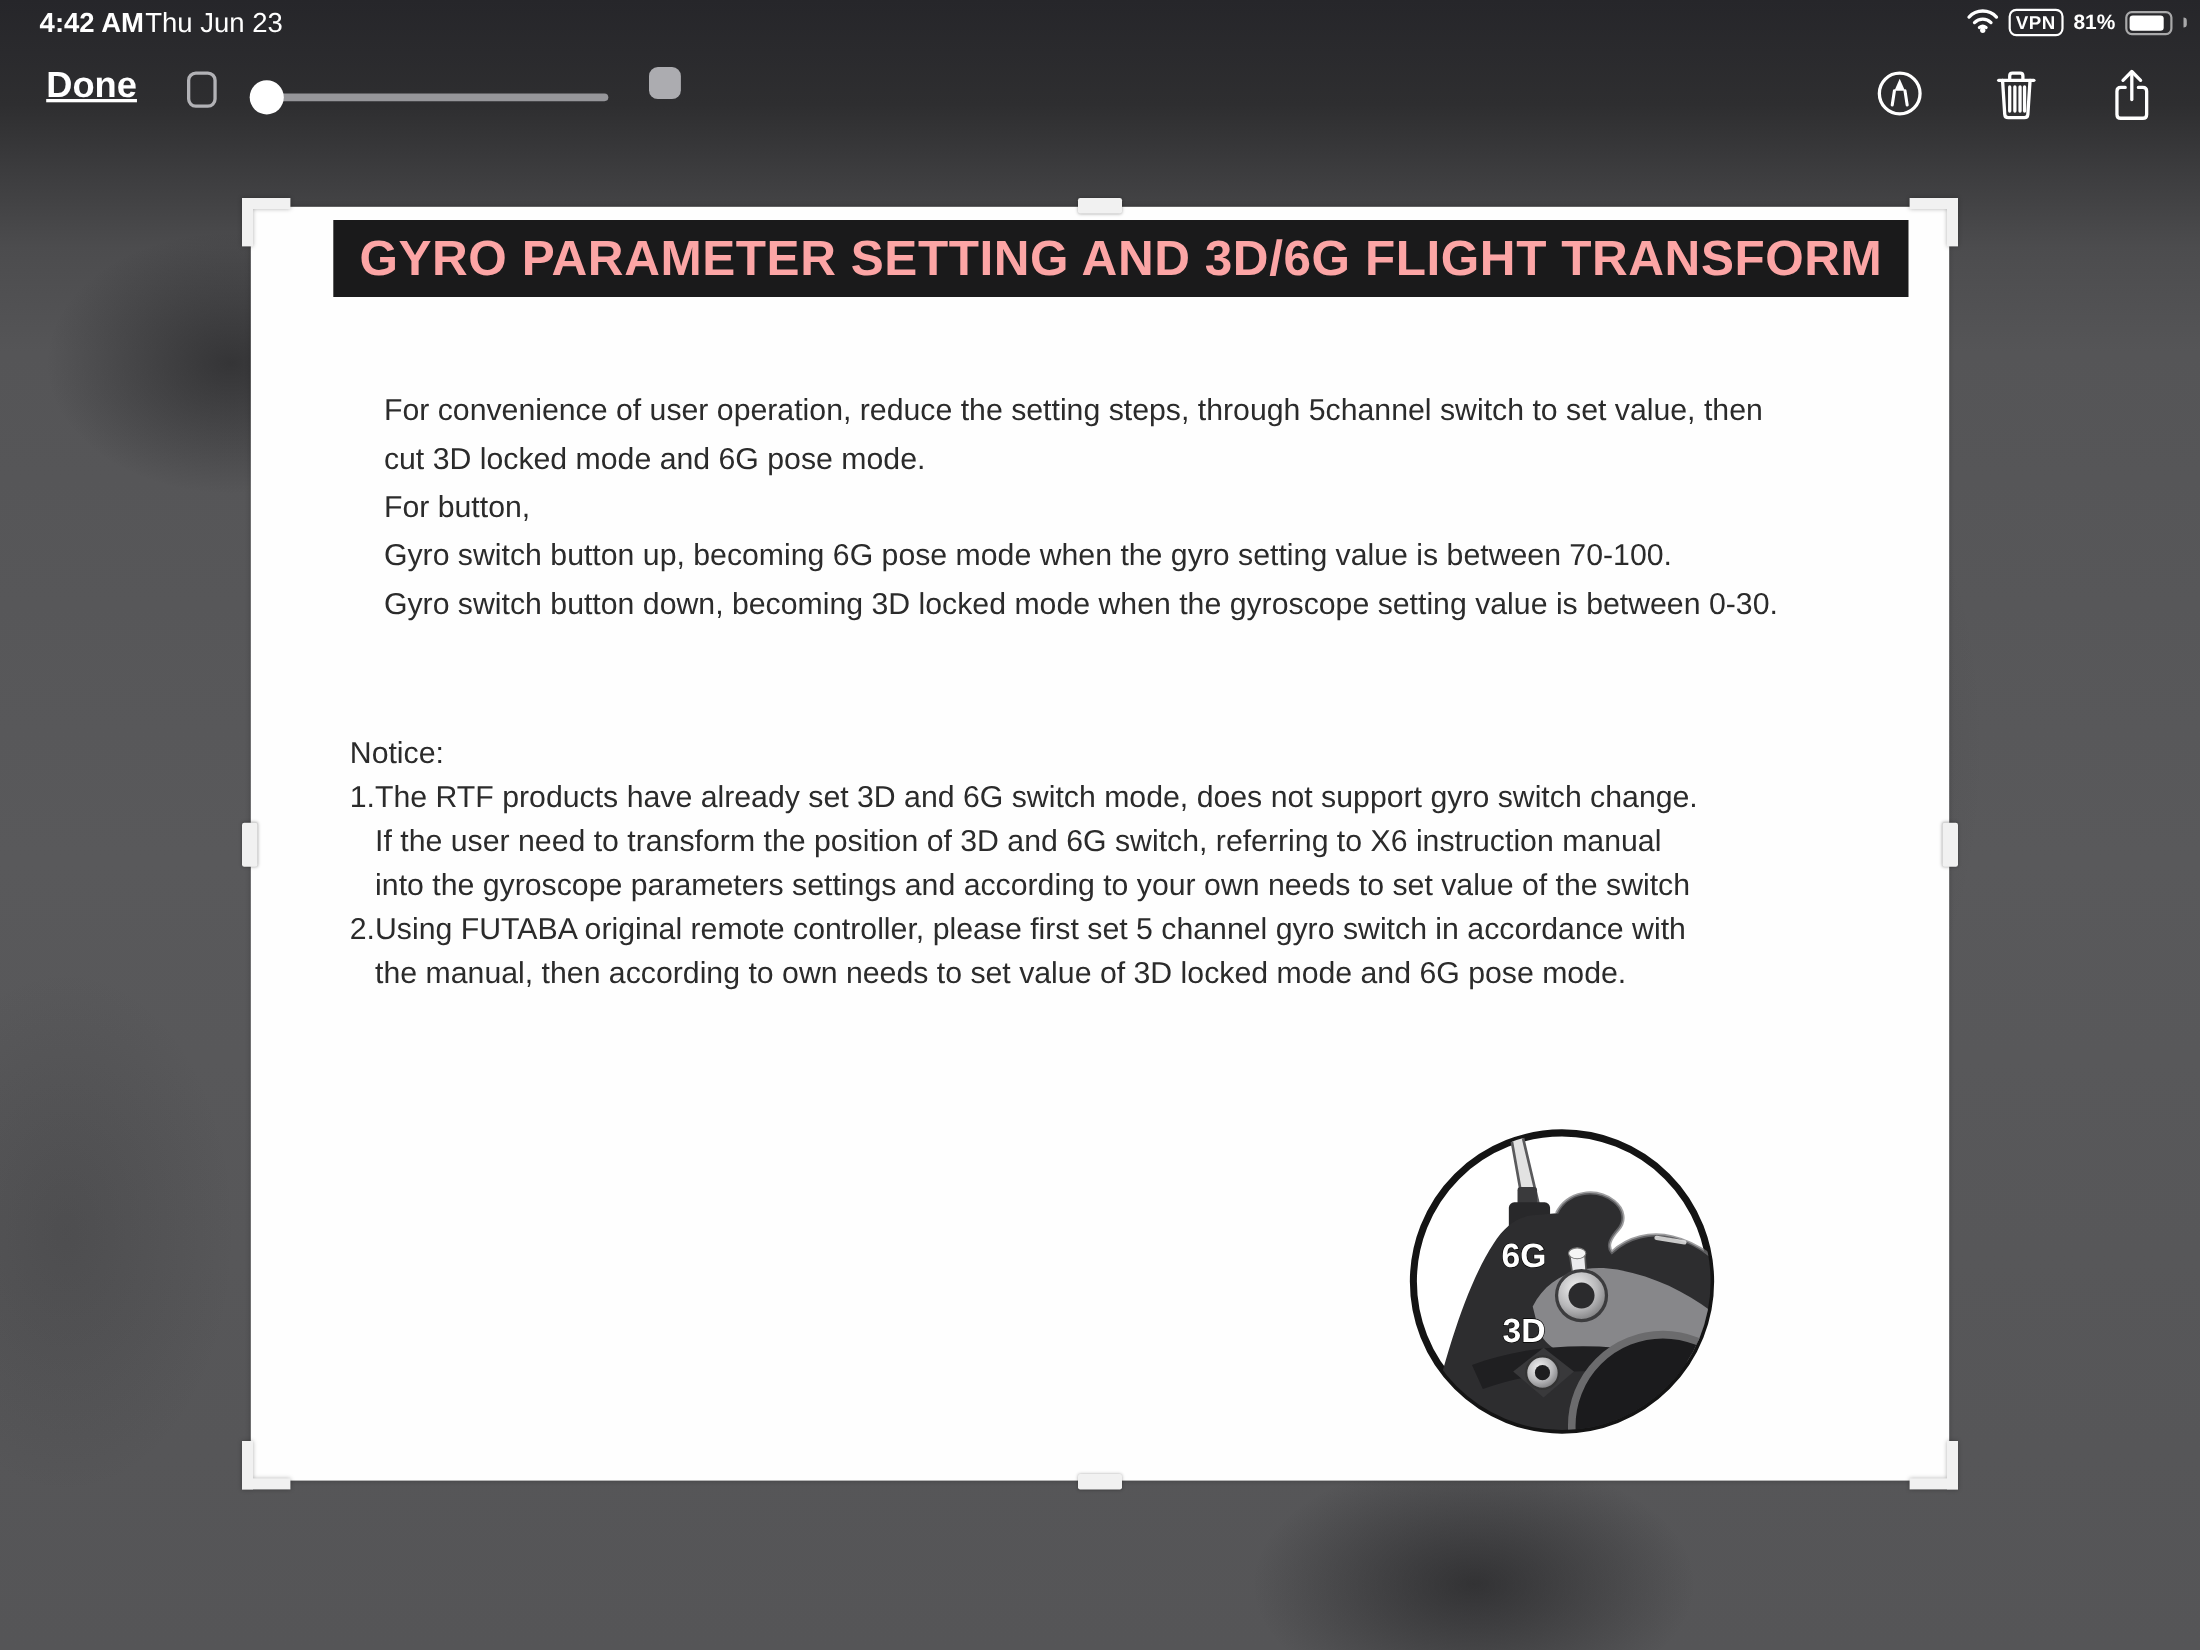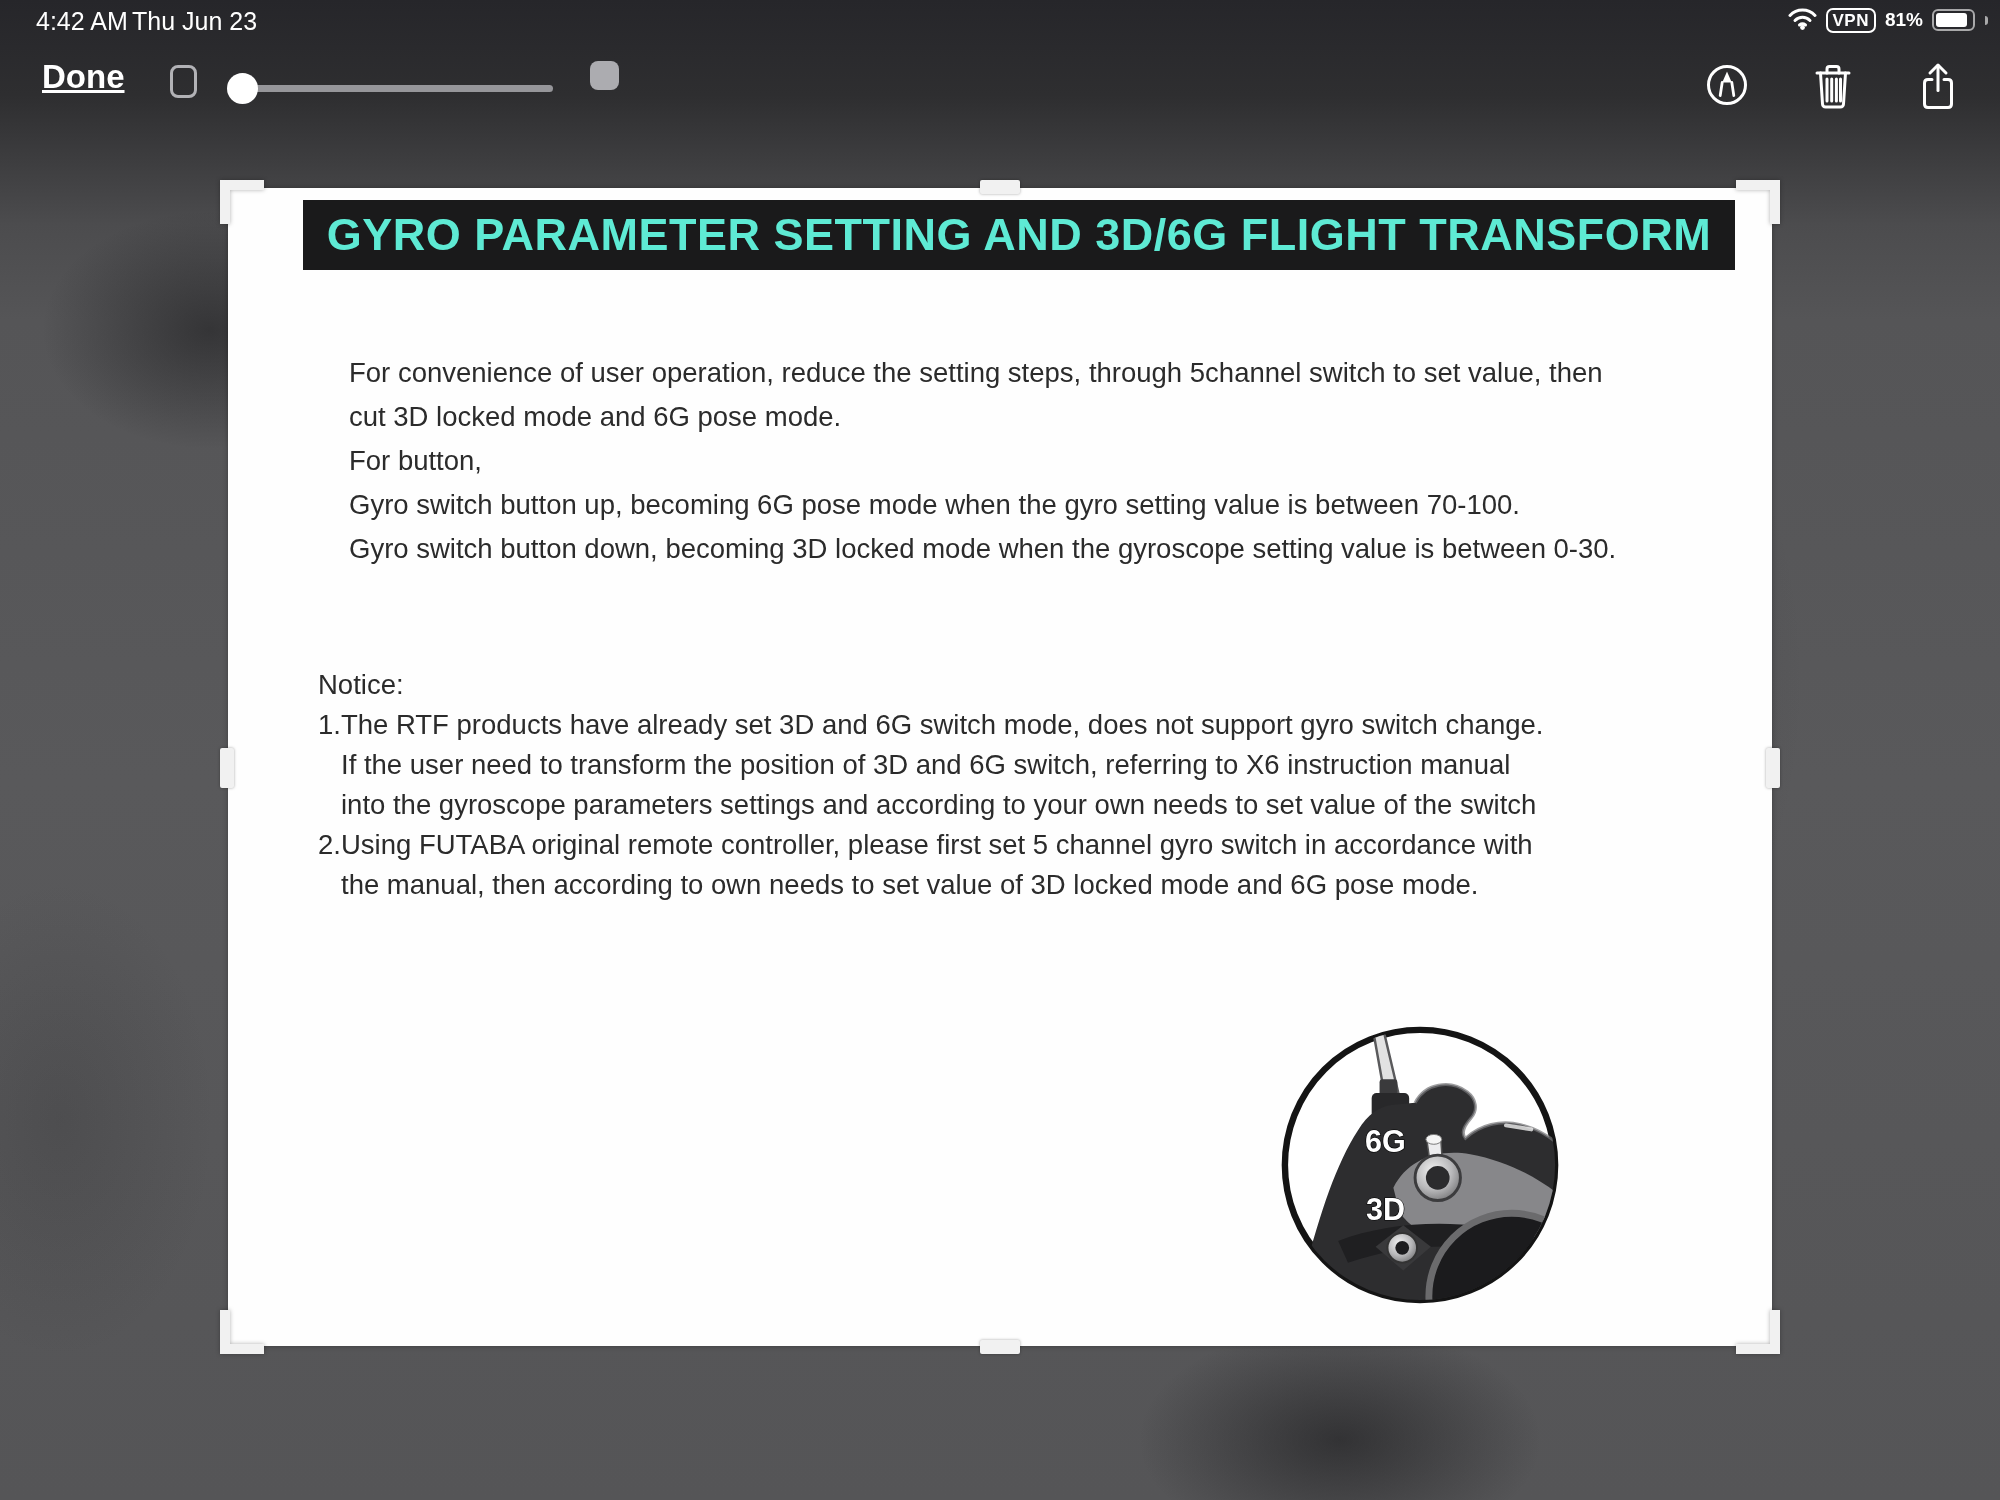--- a/index.html
+++ b/index.html
@@ -9,21 +9,21 @@
     font-family:"Liberation Sans","DejaVu Sans",sans-serif;
     background:
       radial-gradient(240px 170px at 210px 330px, rgba(26,26,28,.55), rgba(26,26,28,0) 70%),
       radial-gradient(280px 160px at 1340px 1440px, rgba(22,22,24,.55), rgba(22,22,24,0) 72%),
       radial-gradient(320px 520px at 1580px 680px, rgba(40,40,42,.28), rgba(40,40,42,0) 70%),
       radial-gradient(220px 340px at 60px 1120px, rgba(44,44,46,.22), rgba(44,44,46,0) 70%),
       linear-gradient(180deg,#26262a 0px,#2e2e30 95px,#3c3c3e 155px,#4c4c4e 225px,#555557 320px,#59595b 780px,#555557 1500px);
   }
   
   .statusbar{position:absolute;left:0;top:0;width:100%;height:40px;color:#fff;}
-  .sb-time{position:absolute;left:36px;top:7px;font-size:25px;font-weight:400;}
+  .sb-time{position:absolute;left:36px;top:7px;font-size:25px;font-weight:700;}
   .sb-date{position:absolute;left:132px;top:7px;font-size:25px;font-weight:400;}
   .sb-right{position:absolute;right:12px;top:6px;display:flex;align-items:center;gap:9px;}
   .vpn-badge{border:2.5px solid #fff;border-radius:7px;font-size:17px;font-weight:700;
              letter-spacing:.5px;padding:1px 5px;line-height:19px;}
   .sb-batt-pct{font-size:19px;font-weight:600;}
   .battery{position:relative;width:43px;height:22px;border:2px solid rgba(255,255,255,.6);
            border-radius:6px;}
   .battery .fill{position:absolute;left:2px;top:2px;bottom:2px;width:31px;background:#fff;border-radius:3px;}
   .battery-nub{width:3px;height:9px;background:rgba(255,255,255,.6);border-radius:0 3px 3px 0;margin-left:1px;}
   
@@ -36,21 +36,21 @@
   .slider .track{position:absolute;left:8px;top:25px;width:318px;height:7px;border-radius:4px;background:#96969a;}
   .slider .knob{position:absolute;left:0;top:13px;width:31px;height:31px;border-radius:50%;background:#fff;}
   .thumb-swatch{position:absolute;left:590px;top:21px;width:29px;height:29px;border-radius:8px;
                 background:#acacb0;border:none;cursor:pointer;}
   .tb-btn{position:absolute;top:22px;width:46px;height:48px;background:none;border:none;padding:0;cursor:pointer;}
   .tb-markup{left:1704px;} .tb-trash{left:1810px;} .tb-share{left:1915px;}
   
   .photo-page{position:absolute;left:228px;top:188px;width:1544px;height:1158px;background:#fefefe;
               box-shadow:0 0 5px rgba(0,0,0,.3);}
   .banner{position:absolute;left:75px;top:12px;width:1432px;height:70px;background:#1a1a1b;
-          color:#5eead4;text-align:center;line-height:70px;font-size:45px;font-weight:700;letter-spacing:.5px;
+          color:#fca5a5;text-align:center;line-height:70px;font-size:45px;font-weight:700;letter-spacing:.5px;
           white-space:nowrap;}
   .body-block{position:absolute;left:90px;top:163px;color:#2b2b2b;font-size:27.5px;line-height:44px;margin-left:31px;}
   .notice-block{position:absolute;left:90px;top:477px;color:#2b2b2b;font-size:27.5px;line-height:40px;}
   .tline{white-space:nowrap;}
   .tline.indent{padding-left:23px;}
   .figure{position:absolute;left:1049px;top:834px;width:286px;height:286px;}
   
   .handle{position:absolute;background:#f1f1f1;box-shadow:0 0 3px rgba(0,0,0,.35);border-radius:2px;}
   .h-left{left:220px;top:748px;width:14px;height:40px;}
   .h-right{left:1766px;top:748px;width:14px;height:40px;}

